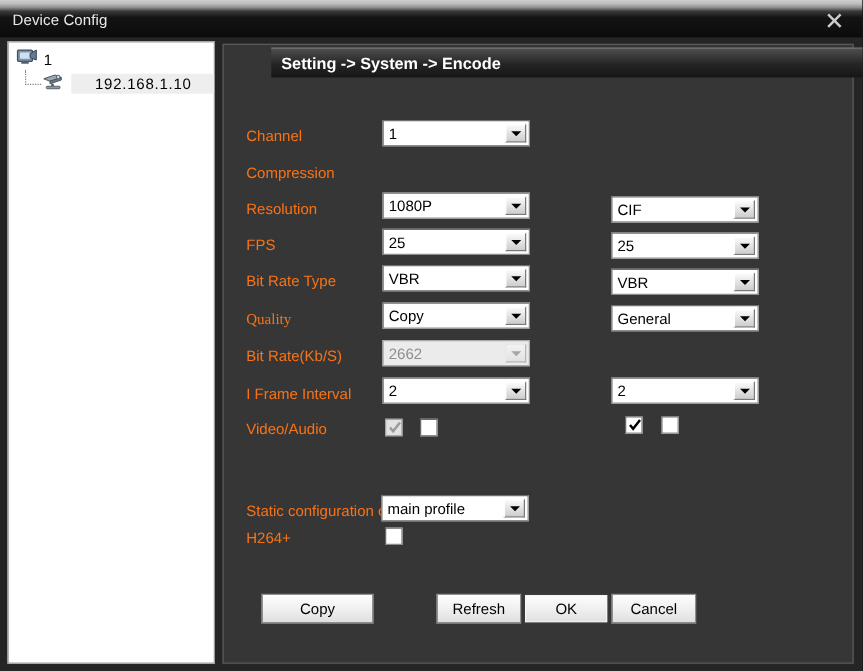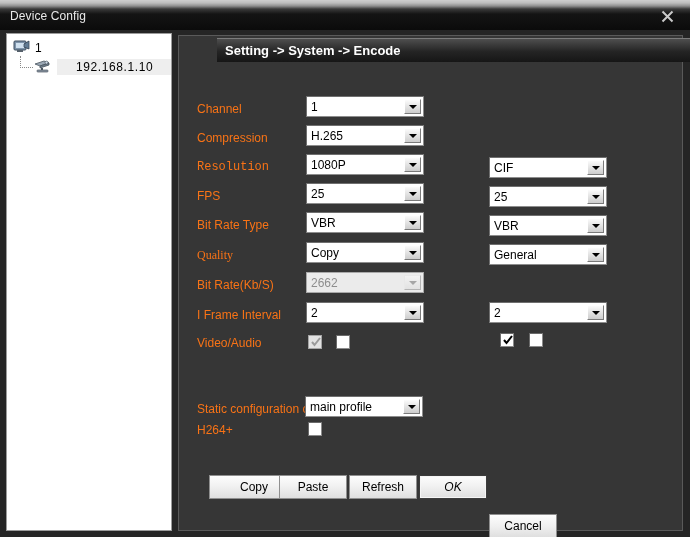--- a/index.html
+++ b/index.html
@@ -302,40 +302,34 @@
 
     </div>
 
     <div class="content-panel">
       <div class="content-header">
         <div class="content-header-text">Setting -&gt; System -&gt; Encode</div>
       </div>
 
       <div class="form-label" style="left:18px; top:66px;">Channel</div>
       <div class="form-label" style="left:18px; top:95px;">Compression</div>
-      <div class="form-label" style="left:18px; top:124px;font-family:Liberation Mono, monospace;">Resolution</div>
+      <div class="form-label" style="left:18px; top:124px;">Resolution</div>
       <div class="form-label" style="left:18px; top:153px;">FPS</div>
       <div class="form-label" style="left:18px; top:182px;">Bit Rate Type</div>
       <div class="form-label" style="left:18px; top:212px;font-family:Liberation Serif, serif;">Quality</div>
       <div class="form-label" style="left:18px; top:242px;">Bit Rate(Kb/S)</div>
       <div class="form-label" style="left:18px; top:272px;">I Frame Interval</div>
       <div class="form-label" style="left:18px; top:300px;">Video/Audio</div>
 
       <div class="wselect" style="left:127px; top:60px; width:118px; height:21px;">
         <span class="val">1</span>
         <span class="arrow">
             <i></i>
           </span>
       </div>
-      <div class="wselect" style="left:127px; top:89px; width:118px; height:21px;">
-        <span class="val">H.265</span>
-        <span class="arrow">
-            <i></i>
-          </span>
-      </div>
       <div class="wselect" style="left:127px; top:118px; width:118px; height:21px;">
         <span class="val">1080P</span>
         <span class="arrow">
             <i></i>
           </span>
       </div>
       <div class="wselect" style="left:127px; top:147px; width:118px; height:21px;">
         <span class="val">25</span>
         <span class="arrow">
             <i></i>
@@ -416,20 +410,19 @@
         <span class="val">main profile</span>
         <span class="arrow">
             <i></i>
           </span>
       </div>
 
       <div class="form-label" style="left:18px; top:387px;">H264+</div>
       <div class="wcheck" style="left:129px; top:386px;"></div>
 
       <div class="wbtn" style="left:30px;  top:439px; width:90px;">Copy</div>
-      <div class="wbtn" style="left:100px; top:439px; width:68px;">Paste</div>
       <div class="wbtn" style="left:170px; top:439px; width:68px;">Refresh</div>
-      <div class="wbtn focused" style="left:240px; top:439px; width:68px;font-style:italic;">OK</div>
-      <div class="wbtn" style="left:310px; top:439px; width:68px;margin-top:39px;">Cancel</div>
+      <div class="wbtn focused" style="left:240px; top:439px; width:68px;">OK</div>
+      <div class="wbtn" style="left:310px; top:439px; width:68px;">Cancel</div>
 
     </div>
   </div>
 </div>
 
 </body></html>

